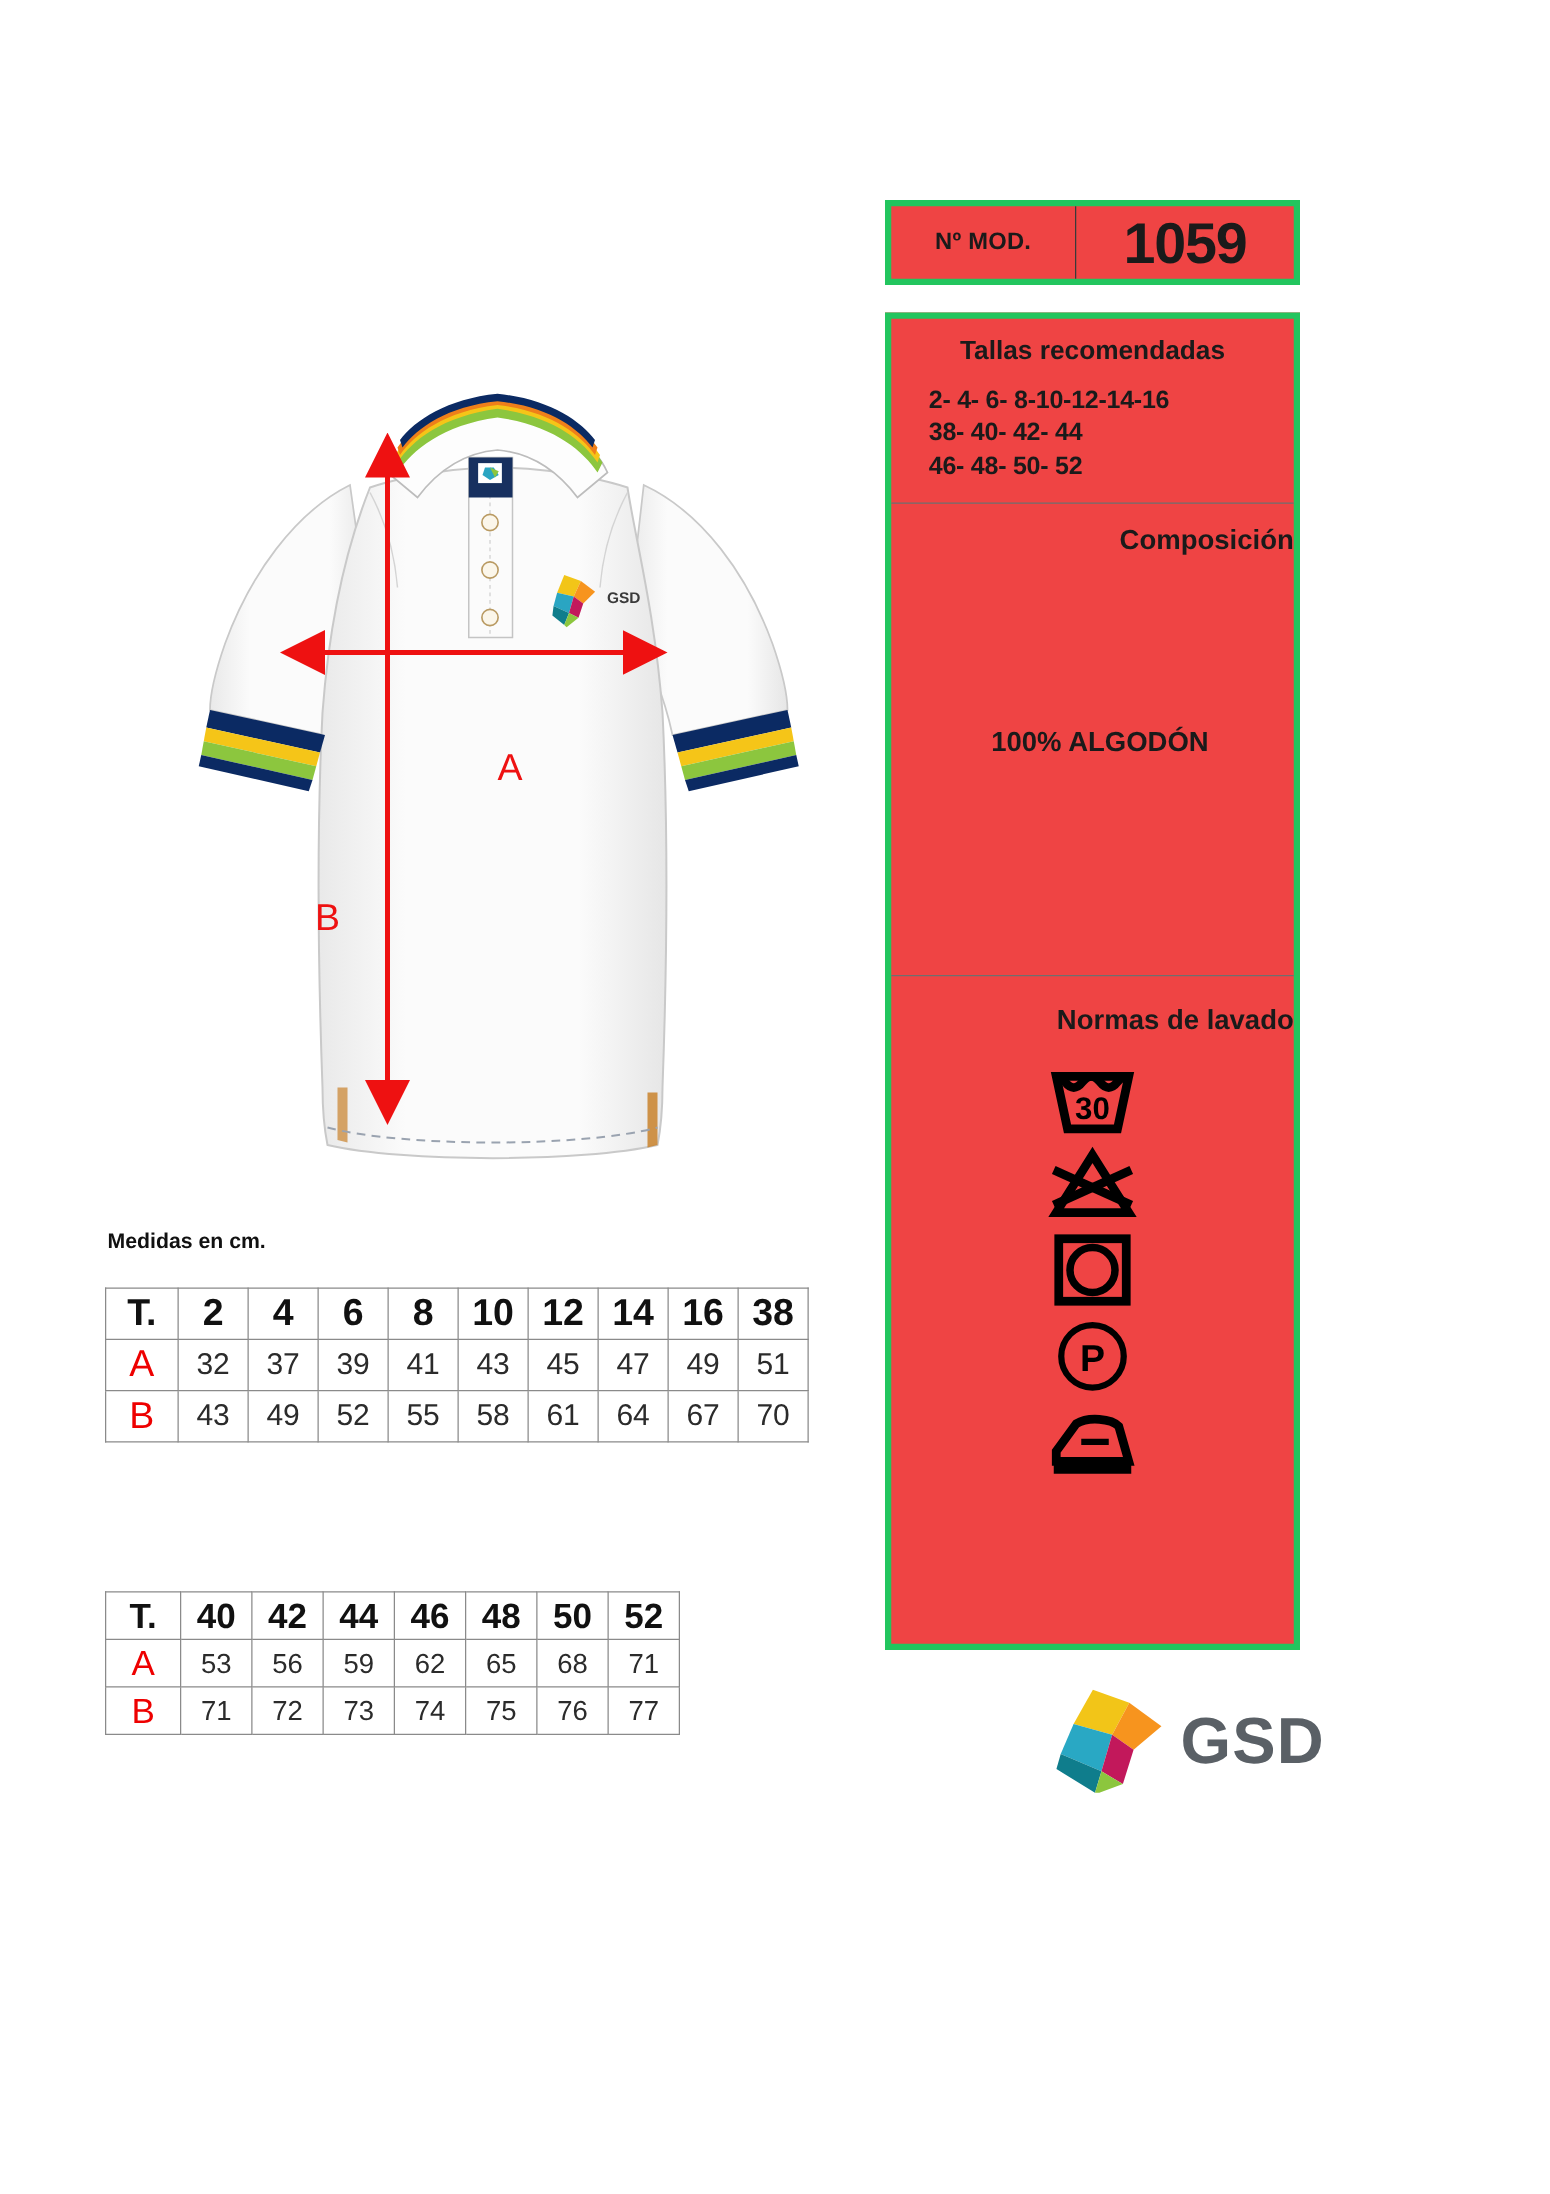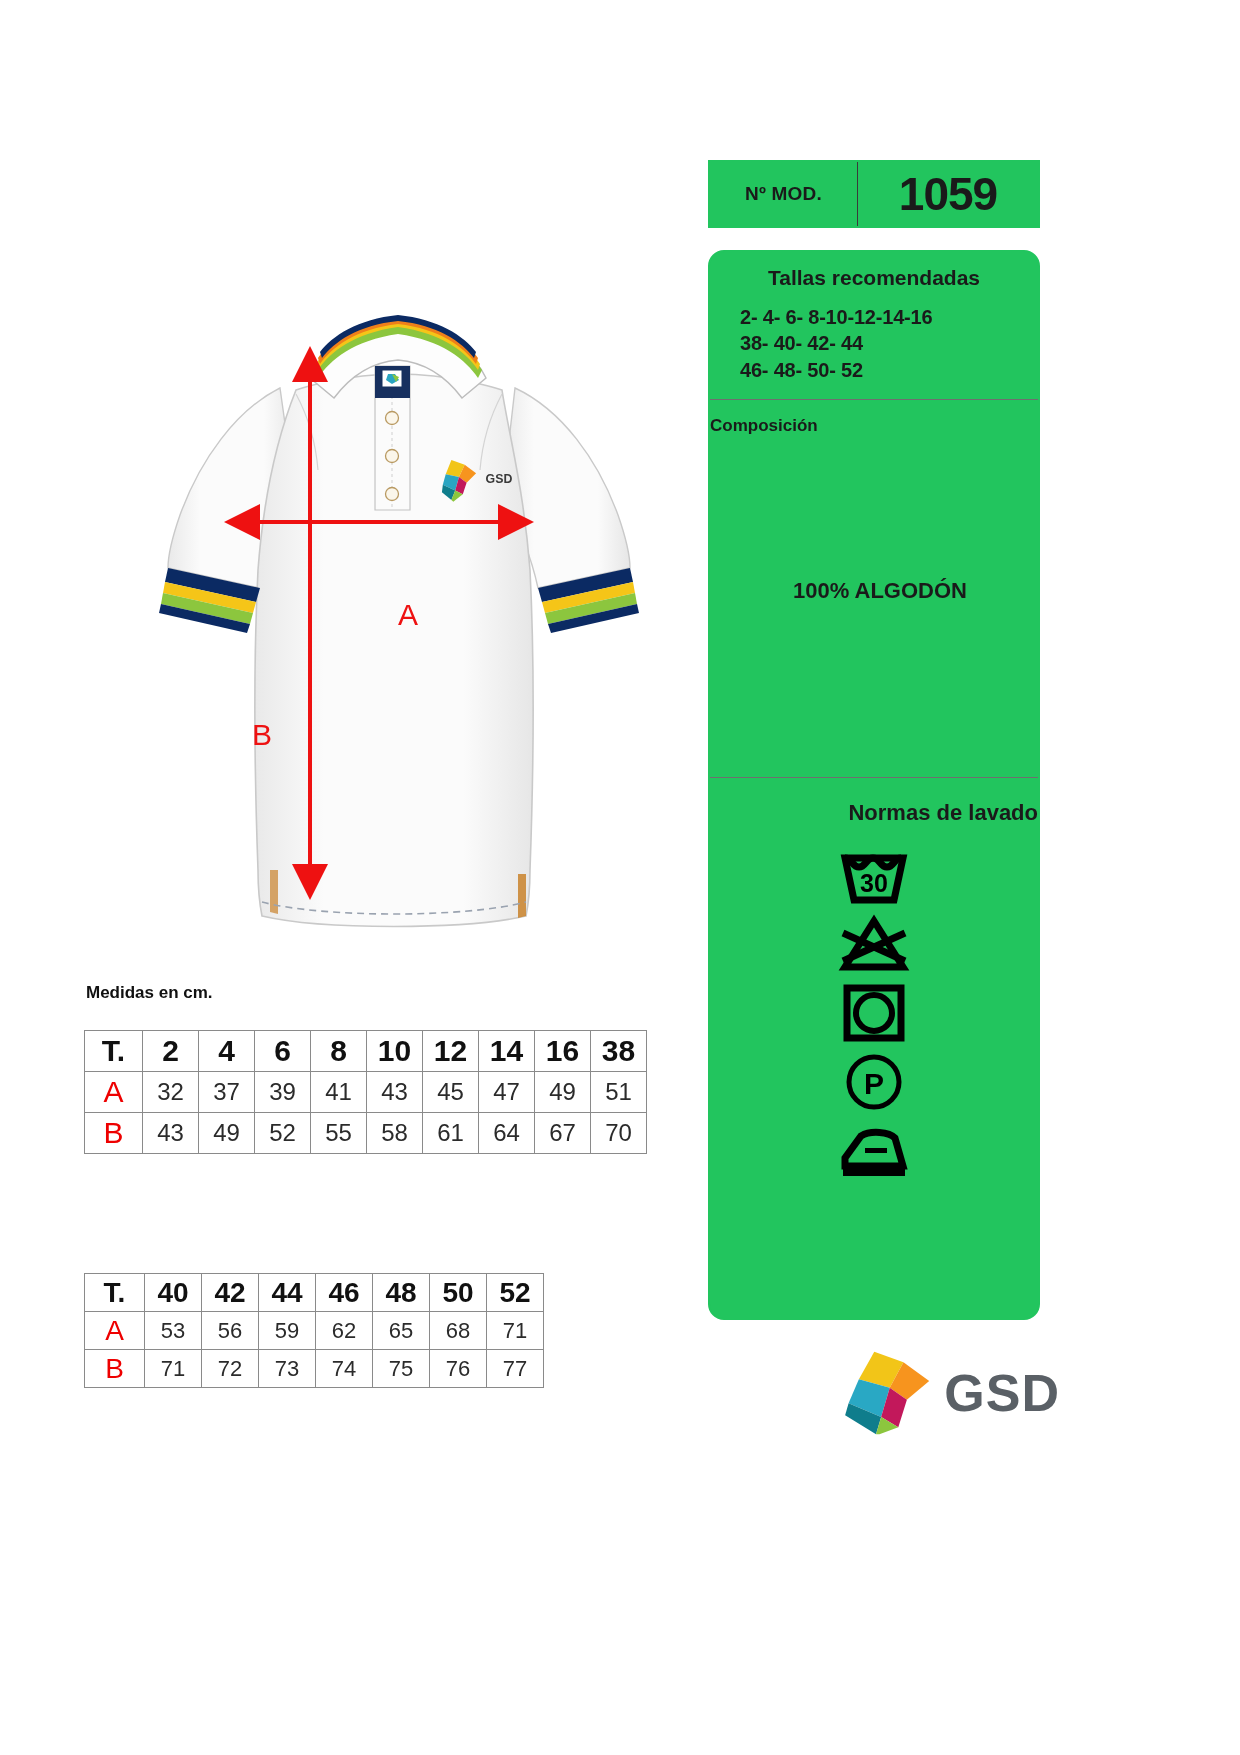--- a/index.html
+++ b/index.html
@@ -71,57 +71,57 @@
   #table-kids td.rowlabel { width:58px; }
 
   #table-adults { left:84px; top:1273px; }
   #table-adults td { width:57px; height:38px; }
   #table-adults td.rowlabel { width:60px; }
   #table-adults tr.head td { font-size:28px; }
   #table-adults td { font-size:22px; }
   #table-adults td.rowlabel { font-size:28px; }
 
   
-  .rp { position:absolute; border:2px solid #22c55e; background:#22c55e; }
+  .rp { position:absolute; border:5px solid #22c55e; background:#ef4444; }
 
   #mod-box {
     left:708px; top:160px; width:332px; height:68px;
     display:flex; align-items:stretch;
   }
   #mod-box .mod-label {
     flex:0 0 148px;
     display:flex; align-items:center; justify-content:center;
     font-size:19px; font-weight:bold; letter-spacing:0.2px;
     border-right:1px solid #3a3a3a;
   }
   #mod-box .mod-value {
     flex:1;
     display:flex; align-items:center; justify-content:center;
     font-size:46px; font-weight:bold; letter-spacing:-1px;text-align:right;
   }
 
   #info-box {
     left:708px; top:250px; width:332px; height:1070px;
-    display:flex; flex-direction:column;border-radius:16px;
+    display:flex; flex-direction:column;
   }
   .sec { border-bottom:1px solid #6f6f6f; }
   .sec:last-child { border-bottom:none; }
 
   #sec-tallas { padding:14px 0 16px 0; }
   #sec-tallas .h {
     text-align:center; font-size:21px; font-weight:bold; margin-bottom:14px;
   }
   #sec-tallas .line {
     font-size:20px; font-weight:bold; padding-left:30px; line-height:1.32;
     letter-spacing:-0.2px;
   }
 
   #sec-comp { height:378px; position:relative; }
   #sec-comp .h {
-    text-align:left; font-size:17px; font-weight:bold; padding-top:16px;
+    text-align:right; font-size:22px; font-weight:bold; padding-top:16px;
   }
   #sec-comp .v {
     position:absolute; left:12px; right:0; top:178px;
     text-align:center; font-size:22px; font-weight:bold;
   }
 
   #sec-lavado { flex:1; position:relative; }
   #sec-lavado .h {
     text-align:right; font-size:22px; font-weight:bold; padding-top:22px;
   }

